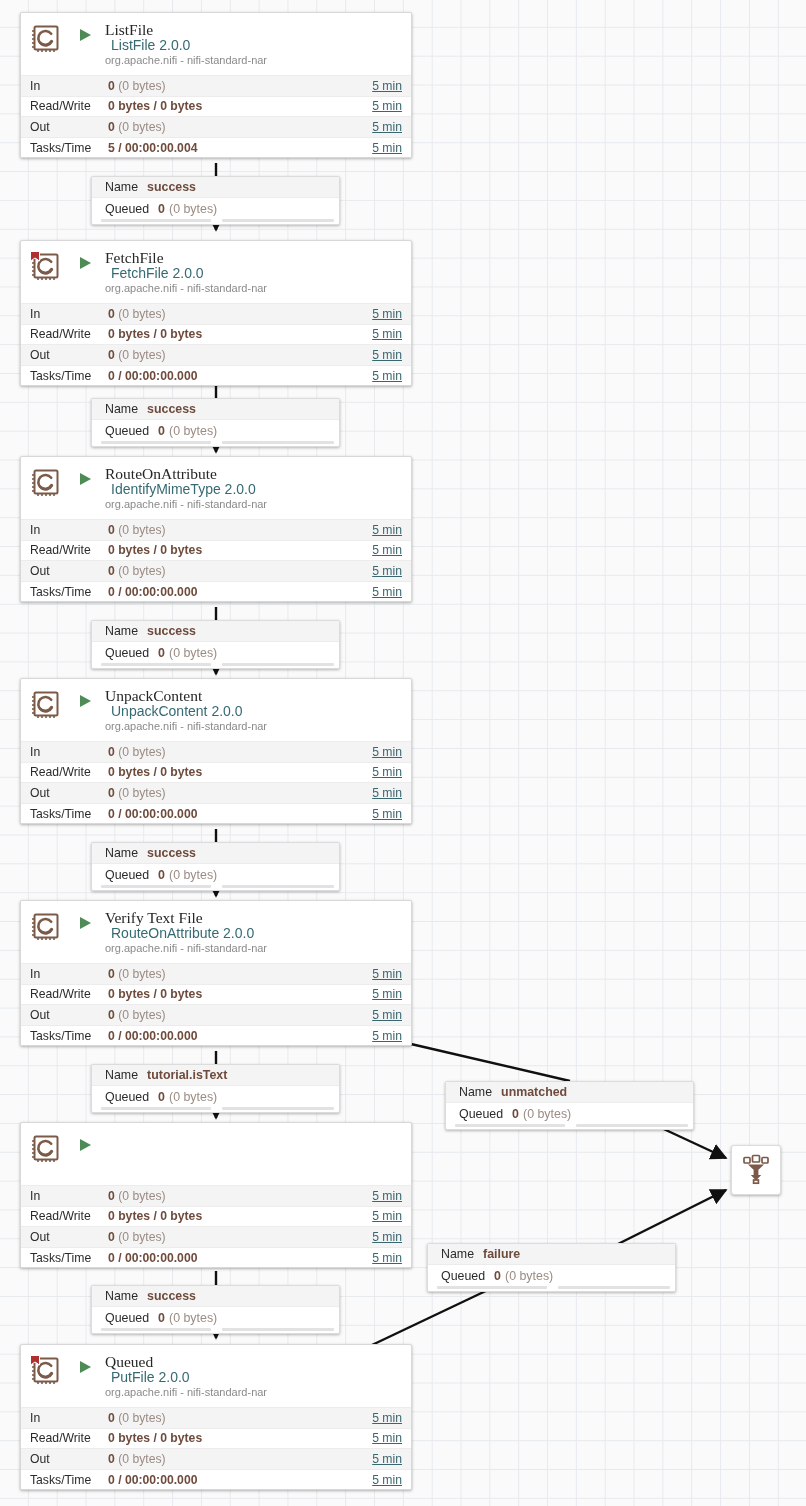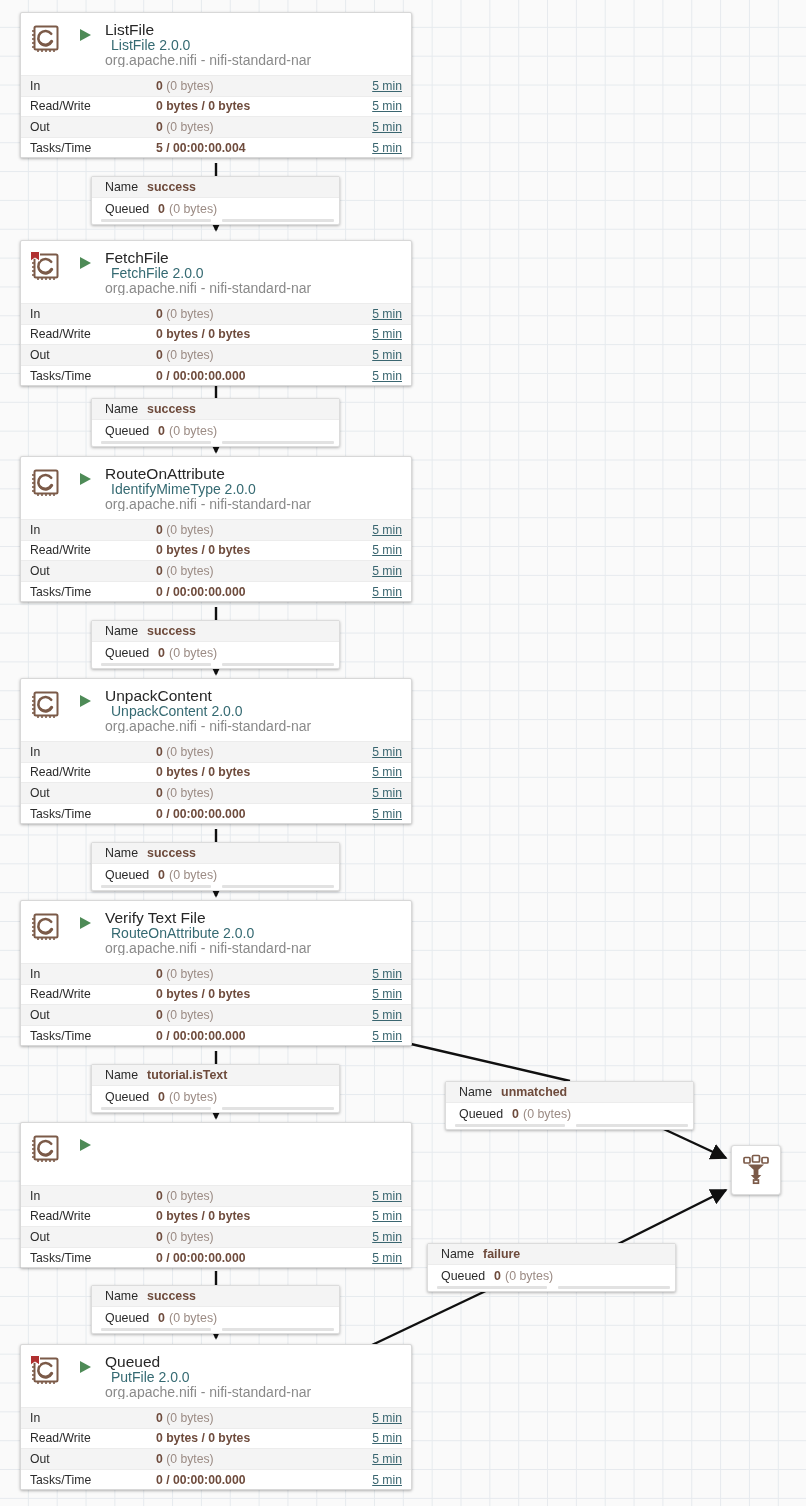--- a/index.html
+++ b/index.html
@@ -67,30 +67,31 @@
     flex: 1 1 auto;
     margin-left: 8px;
     min-width: 0;
     overflow: hidden;
   }
   .proc-name {
     font-size: 15.5px;
     line-height: 17px;
     color: #262626;
     white-space: nowrap;
+    font-family: Liberation Serif, serif;
   }
   .proc-type {
     font-size: 14px;
     line-height: 15px;
     color: #356a72;
     white-space: nowrap;
     margin-left: 6px;
   }
   .proc-bundle {
-    font-size: 14px;
+    font-size: 11px;
     line-height: 13px;
     color: #8a8a8a;
     white-space: nowrap;
     margin-top: 1px;
   }
 
   
   .stat-row {
     display: flex;
     align-items: center;
@@ -103,21 +104,20 @@
   .stat-row.plain { background: #ffffff; }
 
   .stat-label {
     flex: 0 0 78px;
     color: #2b2b2b;
   }
   .stat-value {
     flex: 1 1 auto;
     color: #7a6056;
     white-space: nowrap;
-    margin-left: 48px;
   }
   .stat-value b { color: #6e4b3c; font-weight: bold; }
   .stat-value .muted { color: #9b8b84; }
   .stat-time {
     flex: 0 0 auto;
     color: #3a6670;
     text-align: right;
     text-decoration: underline;
   }
 

